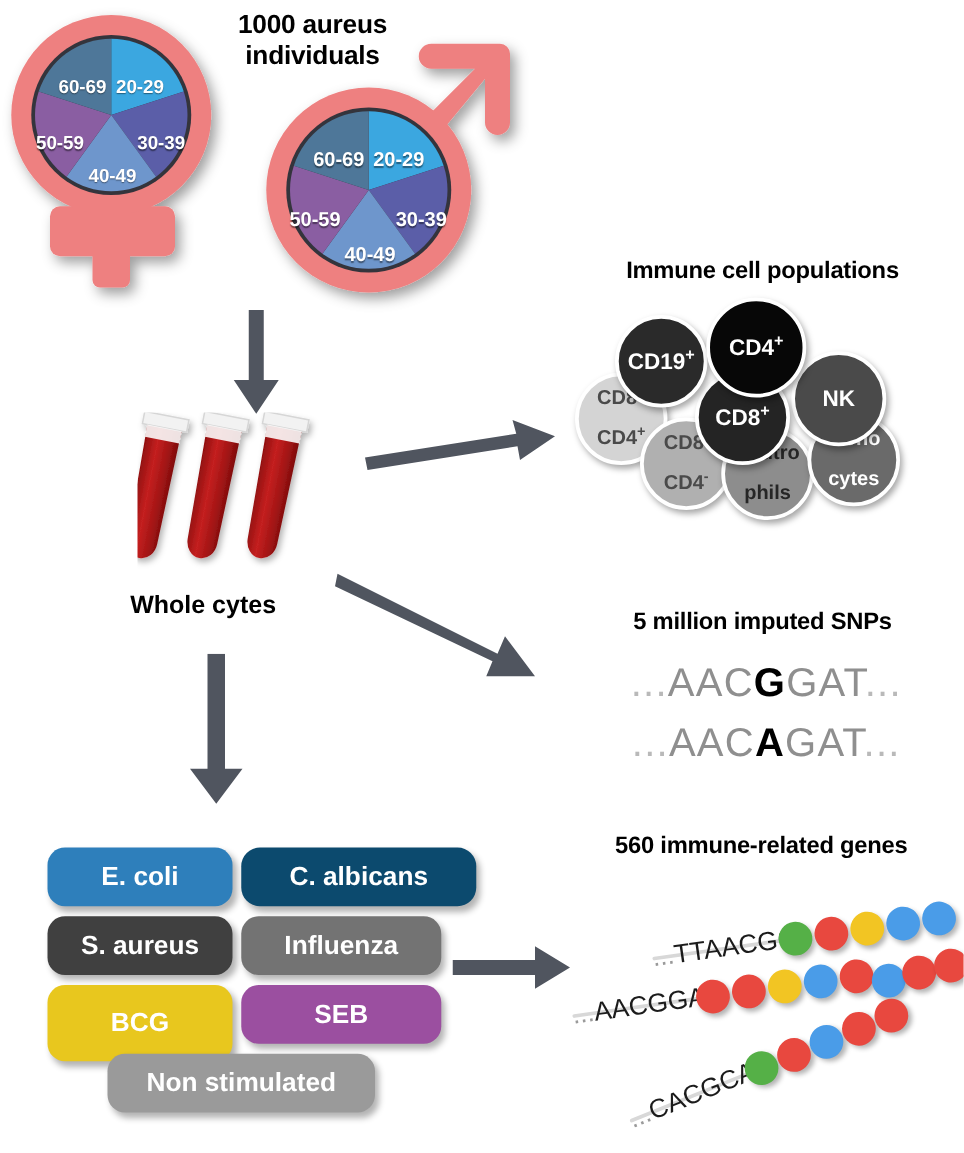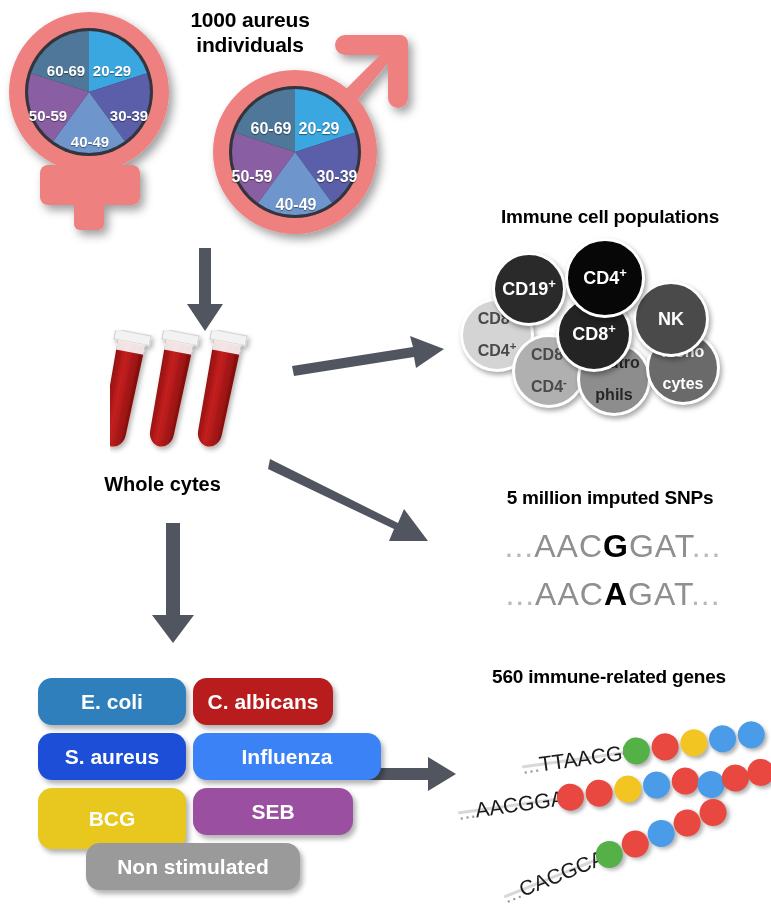--- a/index.html
+++ b/index.html
@@ -309,27 +309,27 @@
     </div>
     <div class="snp-row" style="top:48px;">
       <span class="snp-dim">...</span><span class="snp-mid">AAC</span><span class="snp-hit">A</span><span class="snp-mid">GAT</span><span class="snp-dim">...</span>
     </div>
   </div>
 
   <div class="abs" id="stimuli">
     <div class="pill" style="left:0px;top:0px;width:148px;height:47px;background:#2e7fbb;">
       <span>E. coli</span>
     </div>
-    <div class="pill" style="left:155px;top:0px;width:140px;height:47px;background:#b91c1c;">
+    <div class="pill" style="left:155px;top:0px;width:188px;height:47px;background:#0c4a6e;border-radius:15px;">
       <span>C. albicans</span>
     </div>
-    <div class="pill" style="left:0px;top:55px;width:148px;height:47px;background:#1d4ed8;">
+    <div class="pill" style="left:0px;top:55px;width:148px;height:47px;background:#404040;">
       <span>S. aureus</span>
     </div>
-    <div class="pill" style="left:155px;top:55px;width:188px;height:47px;background:#3b82f6;">
+    <div class="pill" style="left:155px;top:55px;width:160px;height:47px;background:#737373;">
       <span>Influenza</span>
     </div>
     <div class="pill" style="left:0px;top:110px;width:148px;height:61px;background:#e8c71e;">
       <span>BCG</span>
     </div>
     <div class="pill" style="left:155px;top:110px;width:160px;height:47px;background:#9b4fa0;">
       <span>SEB</span>
     </div>
     <div class="pill" style="left:48px;top:165px;width:214px;height:47px;background:#9a9a9a;">
       <span>Non stimulated</span>

